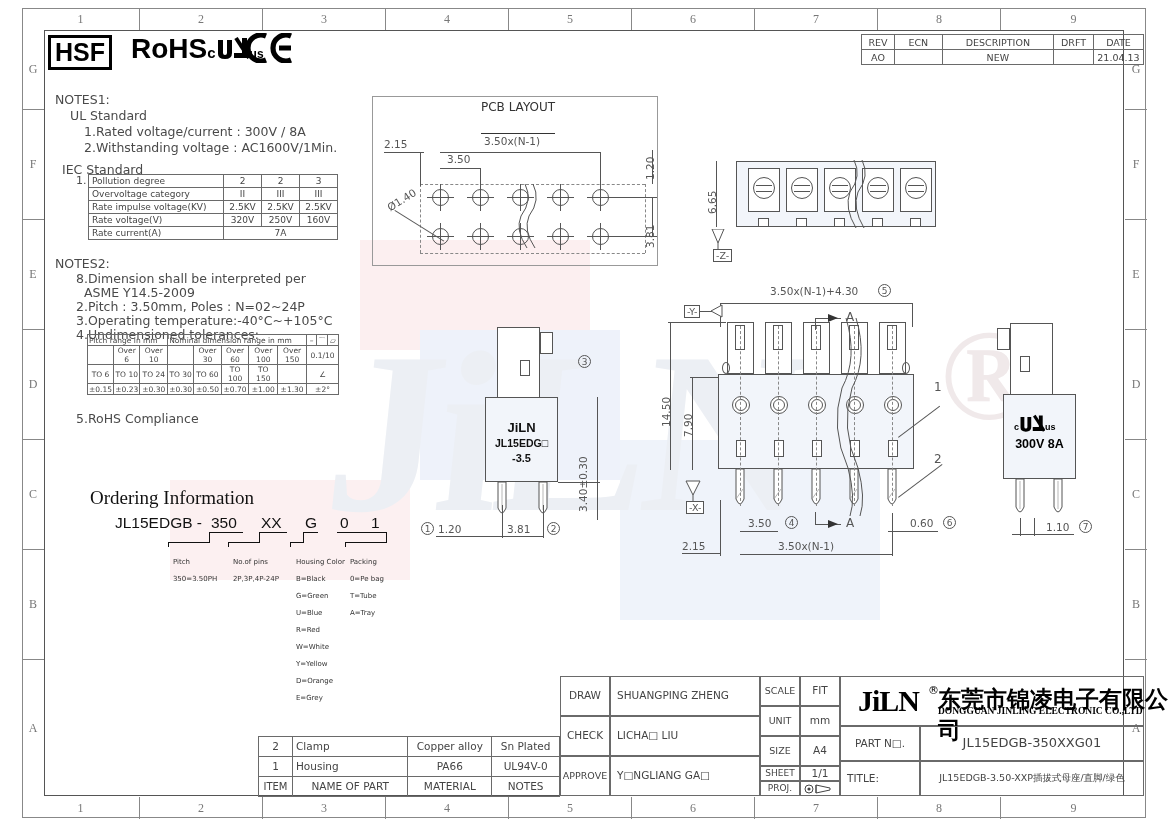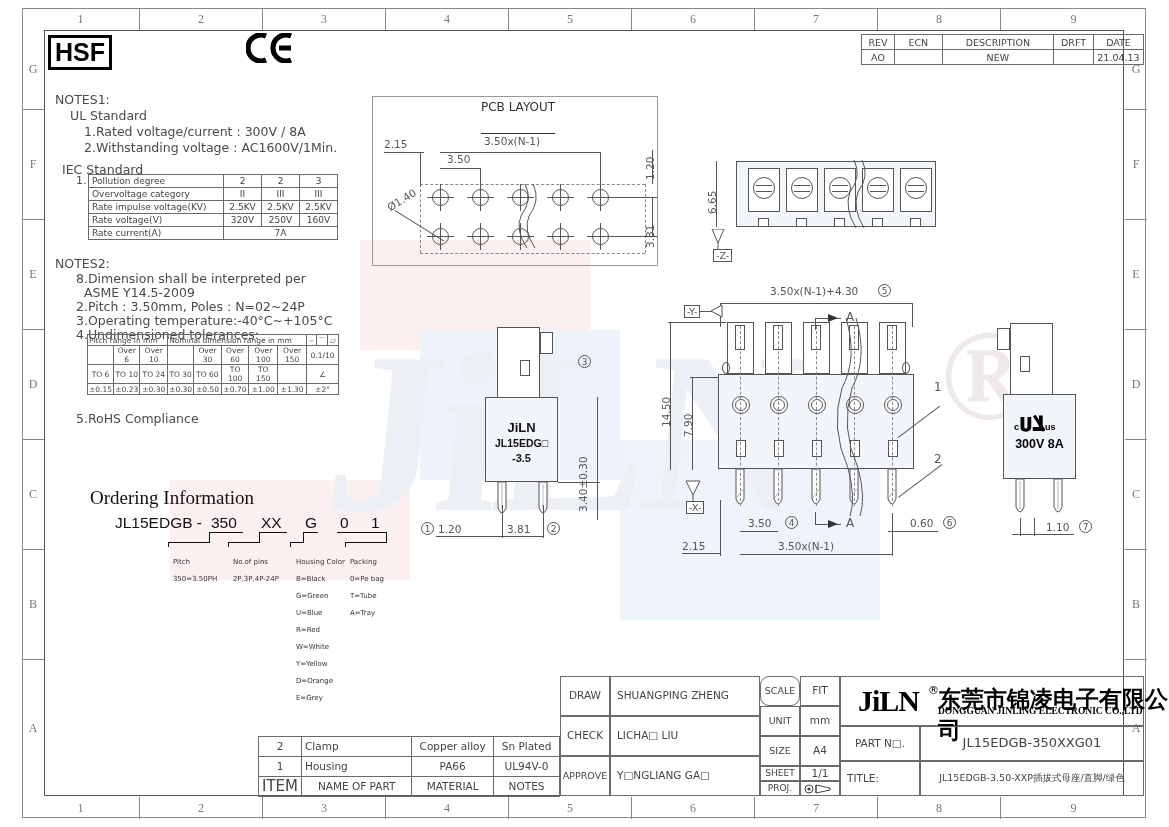--- a/index.html
+++ b/index.html
@@ -176,20 +176,27 @@
 
   <div class="zone zright" style="top:30px;height:80px;">G</div>
   <div class="zone zright" style="top:110px;height:110px;">F</div>
   <div class="zone zright" style="top:220px;height:110px;">E</div>
   <div class="zone zright" style="top:330px;height:110px;">D</div>
   <div class="zone zright" style="top:440px;height:110px;">C</div>
   <div class="zone zright" style="top:550px;height:110px;">B</div>
   <div class="zone zright" style="top:660px;height:136px;border-bottom:none;">A</div>
 
   <div class="hsf">HSF</div>
+  <div class="rohs">
+    <span>RoHS</span><span style="font-size:15px;vertical-align:baseline;">c</span><svg width="34" height="26" viewBox="0 0 34 26" style="vertical-align:-4px;">
+      <path d="M2 4 L2 18 Q2 23 9 23 Q16 23 16 17 L16 4 L11 4 L11 17 Q11 19 9 19 Q7 19 7 17 L7 4 Z" fill="#000"></path>
+      <path d="M31 2 L31 22 L18 22 L18 17 L26 17 L26 2 Z" fill="#000"></path>
+      <path d="M20 2 L33 22" stroke="#000" stroke-width="4" fill="none"></path>
+    </svg><span style="font-size:12px;vertical-align:baseline;">us</span>
+  </div>
   <div class="ce">
     <svg width="48" height="30" viewBox="0 0 48 30">
       <path d="M20 3 A13 13 0 1 0 20 27" stroke="#000" stroke-width="5.2" fill="none"></path>
       <path d="M45 3 A13 13 0 1 0 45 27" stroke="#000" stroke-width="5.2" fill="none"></path>
       <rect x="33" y="12.5" width="12" height="5" fill="#000"></rect>
     </svg>
   </div>
 
   <div class="note" style="left:55px;top:92px;">NOTES1:</div>
   <div class="note" style="left:70px;top:108px;">UL Standard</div>
@@ -642,36 +649,36 @@
       <td style="width:84px;">Copper alloy</td>
       <td style="width:68px;">Sn Plated</td>
     </tr>
     <tr>
       <td>1</td>
       <td class="l">Housing</td>
       <td>PA66</td>
       <td>UL94V-0</td>
     </tr>
     <tr>
-      <td style="font-size:15px;">ITEM</td>
+      <td style="font-size:10px;">ITEM</td>
       <td>NAME OF PART</td>
       <td>MATERIAL</td>
       <td>NOTES</td>
     </tr>
   </tbody>
     </table>
 
   <div class="tb" style="left:560px;top:676px;width:50px;height:40px;">DRAW</div>
   <div class="tb lft" style="left:610px;top:676px;width:150px;height:40px;">SHUANGPING ZHENG</div>
   <div class="tb" style="left:560px;top:716px;width:50px;height:40px;">CHECK</div>
   <div class="tb lft" style="left:610px;top:716px;width:150px;height:40px;">LICHA□  LIU</div>
   <div class="tb" style="left:560px;top:756px;width:50px;height:40px;font-size:9.5px;">APPROVE</div>
   <div class="tb lft" style="left:610px;top:756px;width:150px;height:40px;">Y□NGLIANG GA□</div>
 
-  <div class="tb" style="left:760px;top:676px;width:40px;height:30px;font-size:9.5px;border-radius:9px;">SCALE</div>
+  <div class="tb" style="left:760px;top:676px;width:40px;height:30px;font-size:9.5px;">SCALE</div>
   <div class="tb" style="left:800px;top:676px;width:40px;height:30px;">FIT</div>
   <div class="tb" style="left:760px;top:706px;width:40px;height:30px;font-size:9.5px;">UNIT</div>
   <div class="tb" style="left:800px;top:706px;width:40px;height:30px;">mm</div>
   <div class="tb" style="left:760px;top:736px;width:40px;height:30px;font-size:9.5px;">SIZE</div>
   <div class="tb" style="left:800px;top:736px;width:40px;height:30px;">A4</div>
   <div class="tb" style="left:760px;top:766px;width:40px;height:15px;font-size:9px;">SHEET</div>
   <div class="tb" style="left:800px;top:766px;width:40px;height:15px;">1/1</div>
   <div class="tb" style="left:760px;top:781px;width:40px;height:15px;font-size:9px;">PROJ.</div>
   <div class="tb" style="left:800px;top:781px;width:40px;height:15px;">
     <svg width="32" height="12" viewBox="0 0 32 12">

